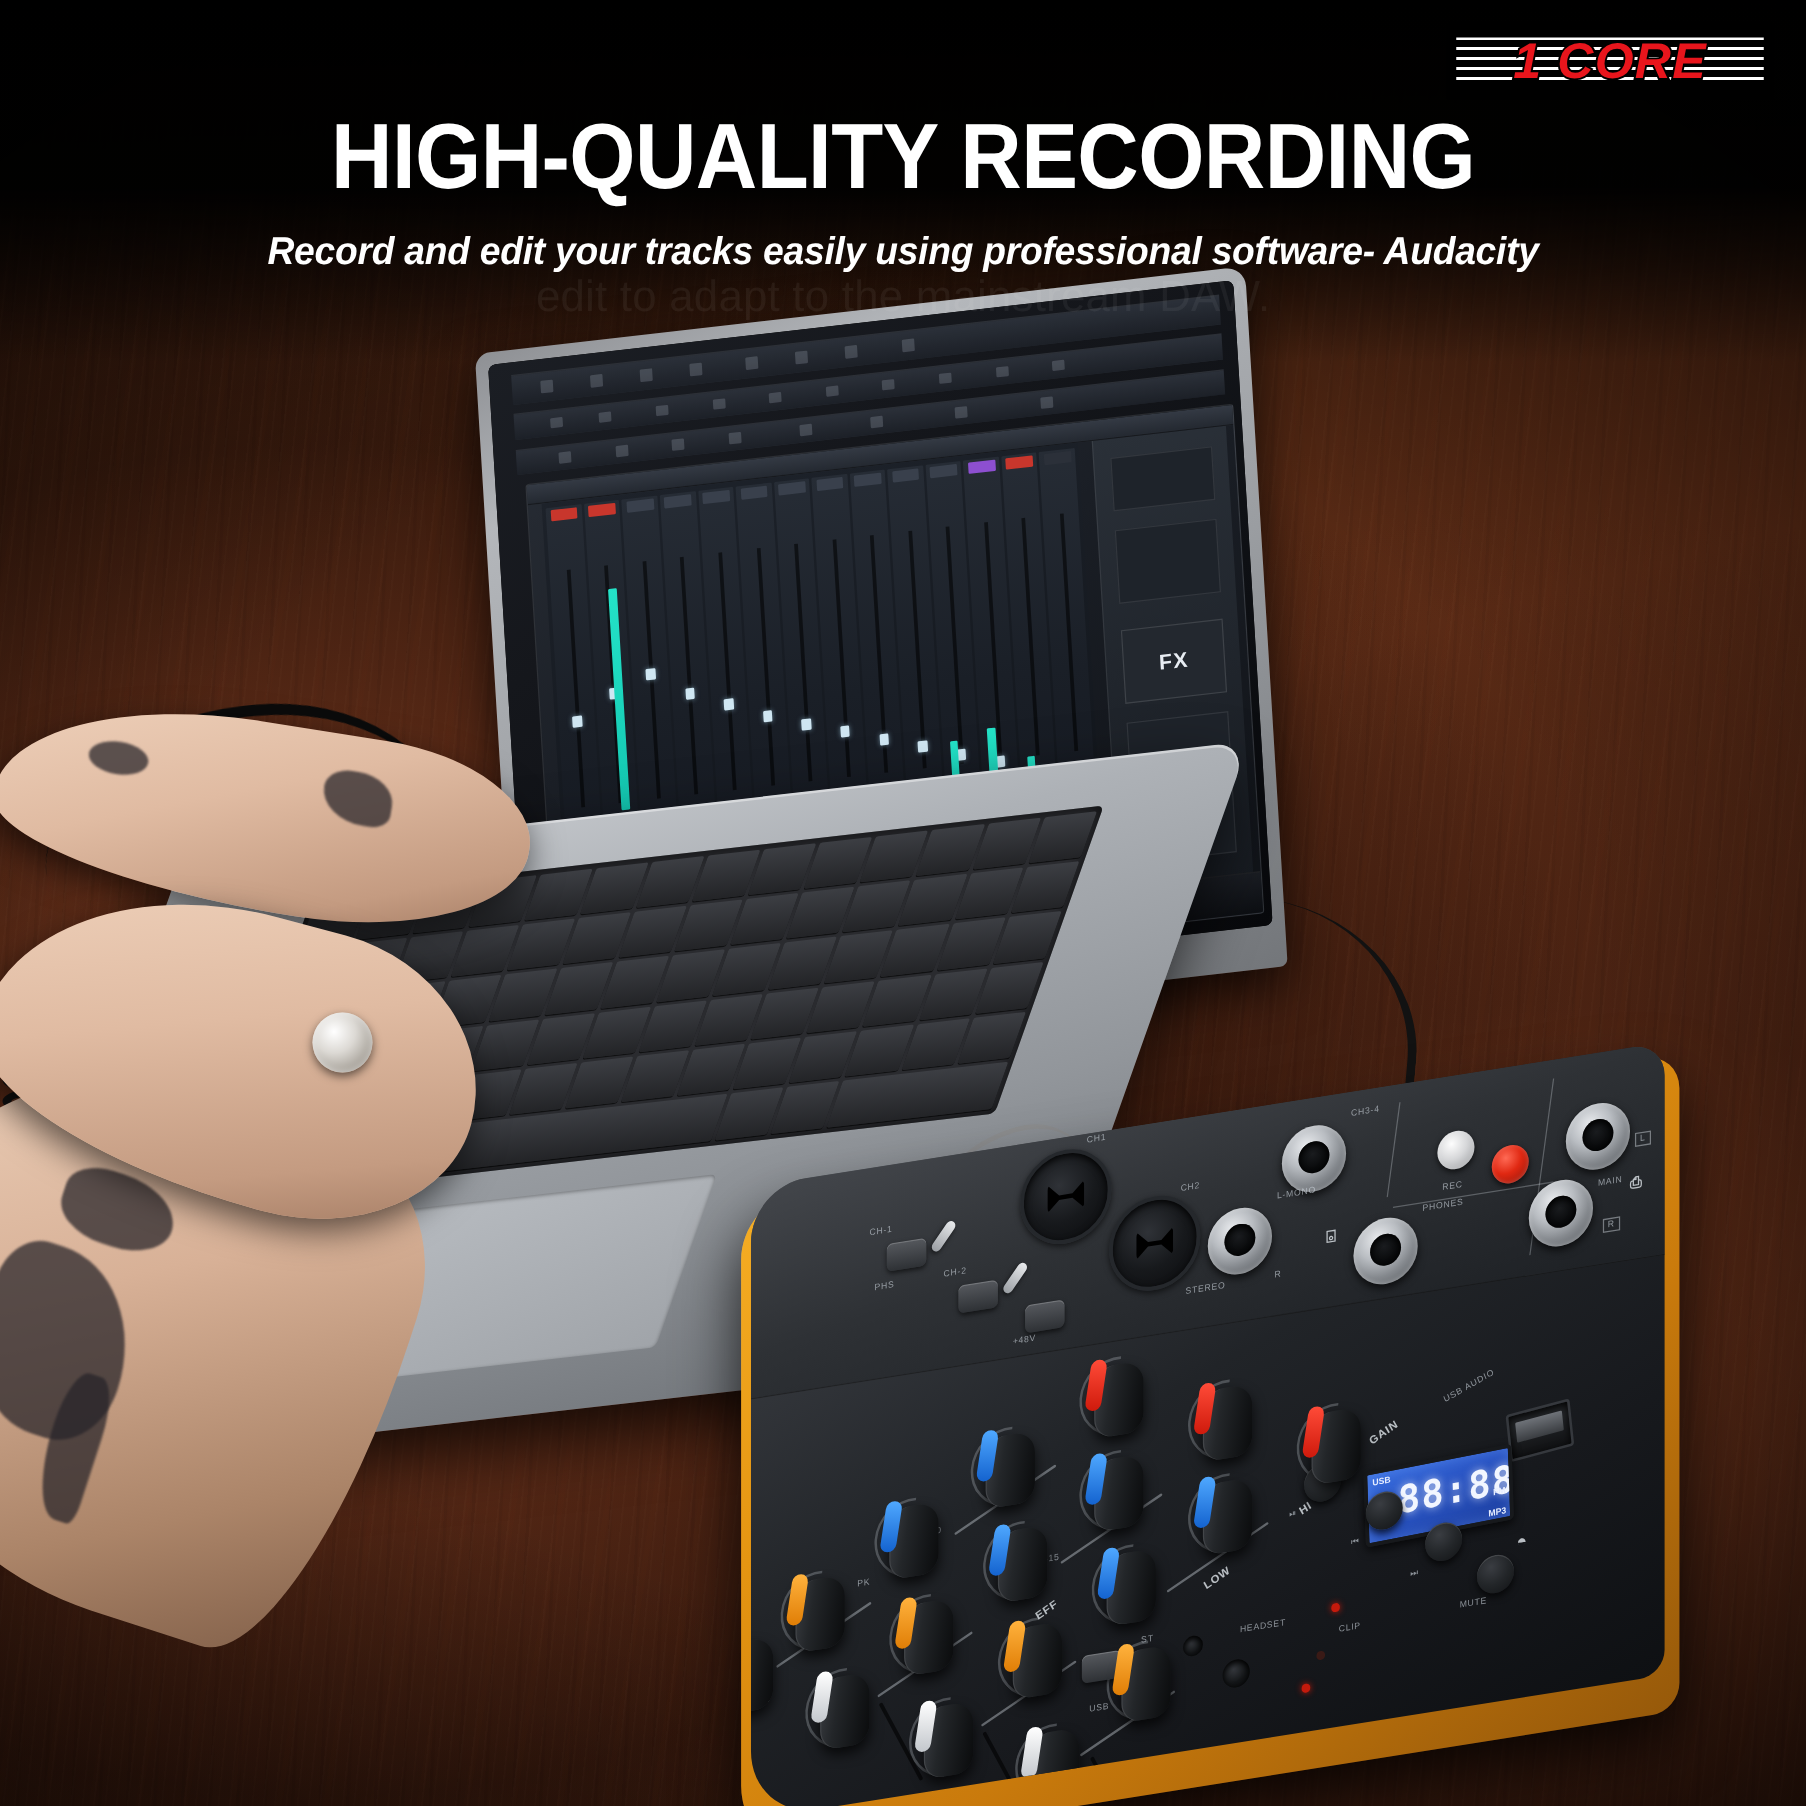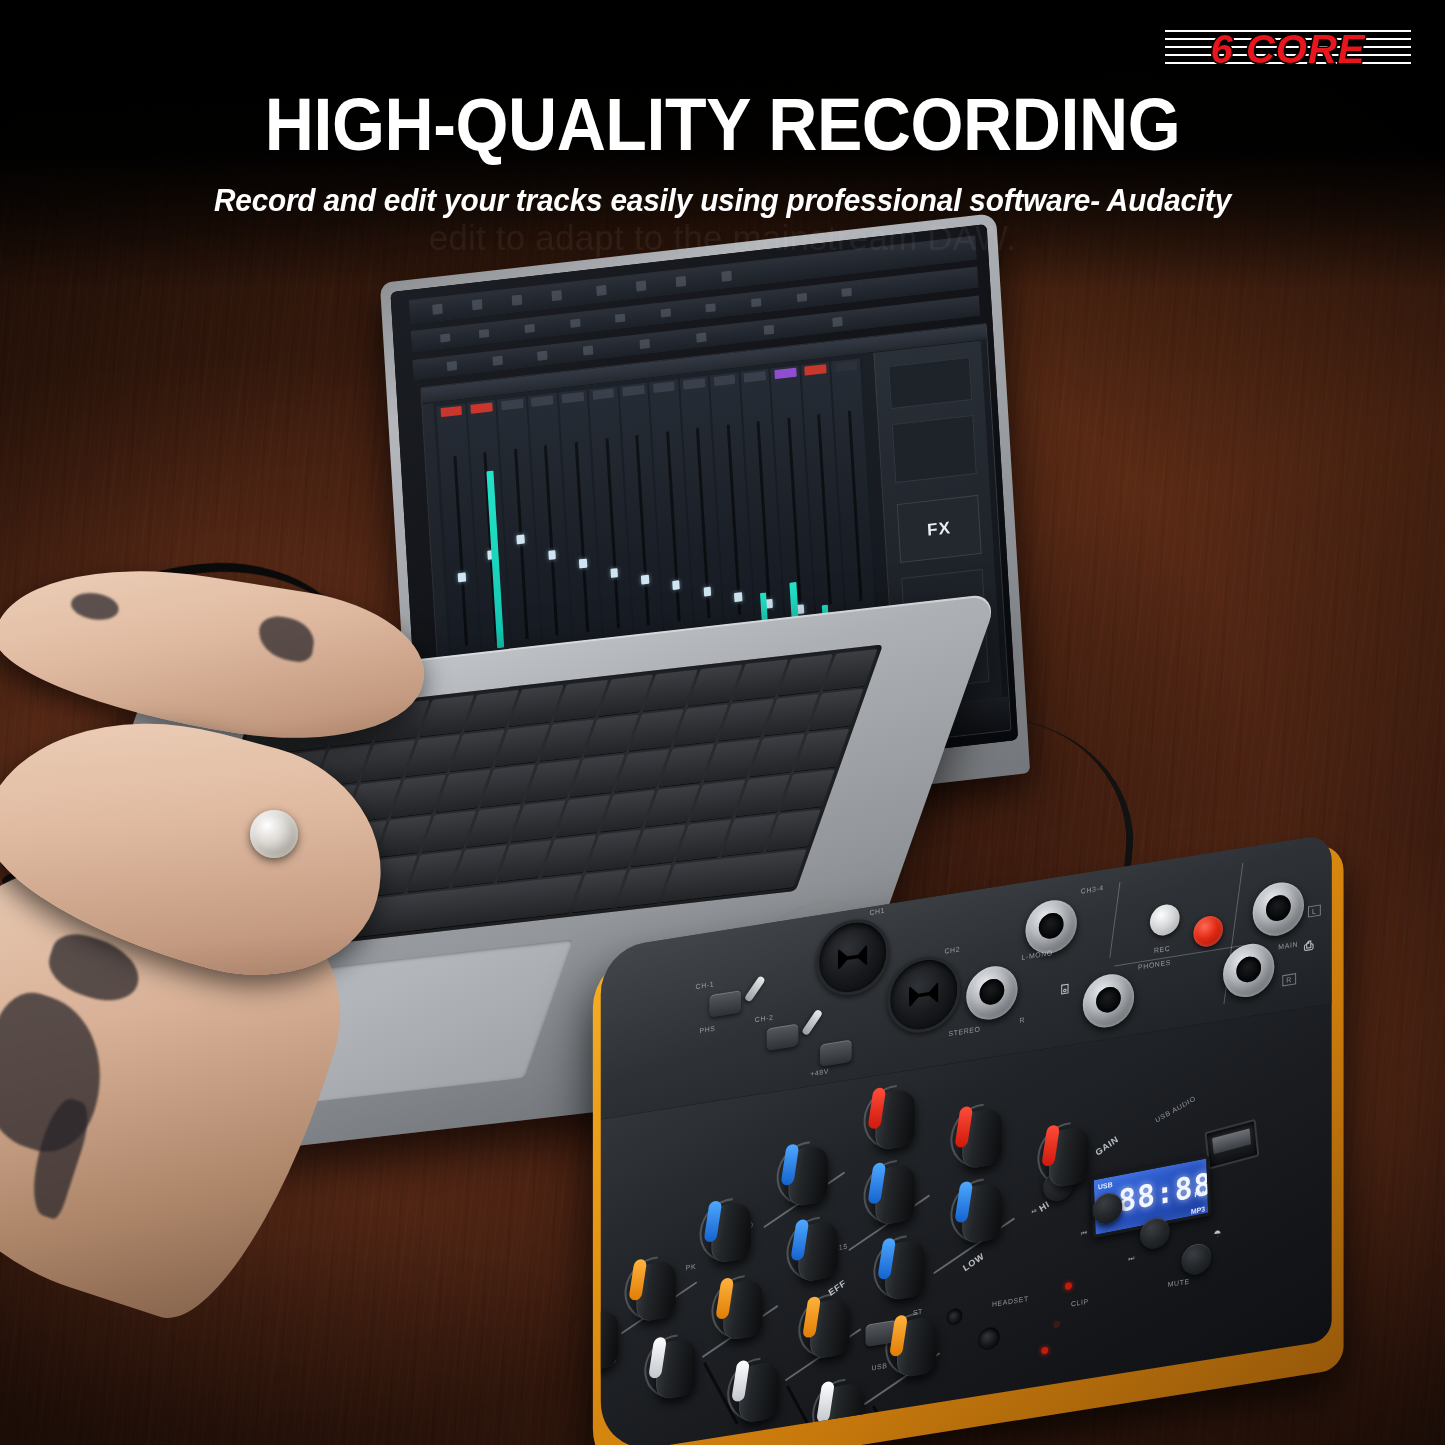--- a/index.html
+++ b/index.html
@@ -844,21 +844,21 @@
       </div>
     </div>
   </div>
 
   <div class="vignette"></div>
 
   <div class="header">
     <div class="logo">
       <div class="staff"></div>
       <div class="lgtext">
-          <span>6 CORE</span>
+          <span>1 CORE</span>
         </div>
     </div>
     <div class="ghost">edit to adapt to the mainstream DAW.</div>
     <div class="headline">HIGH-QUALITY RECORDING</div>
     <div class="subhead">Record and edit your tracks easily using professional software- Audacity</div>
   </div>
 
 </div>
 
 </body></html>

